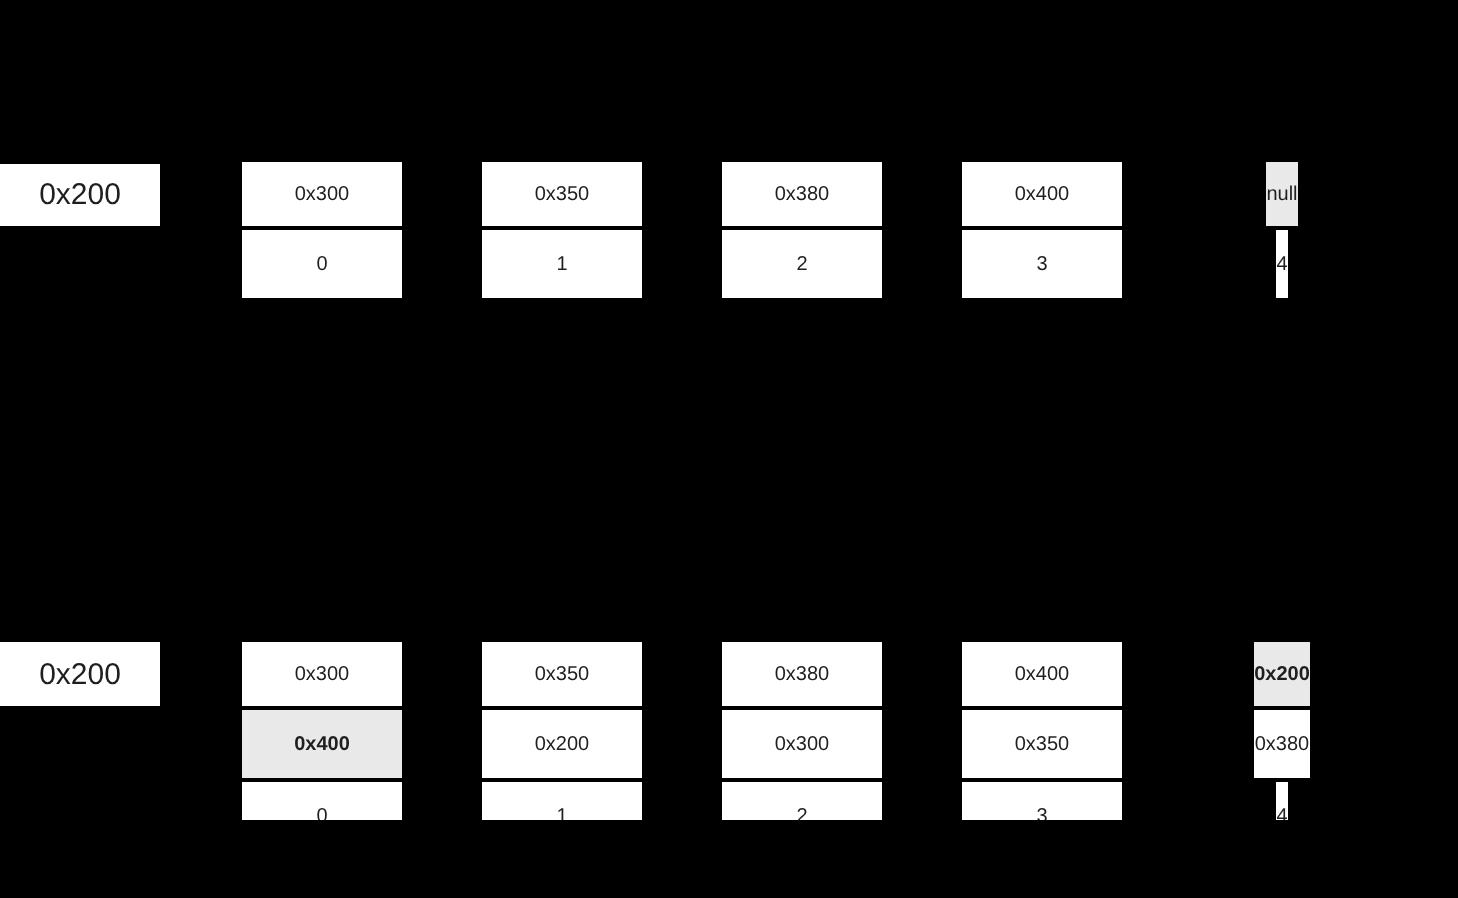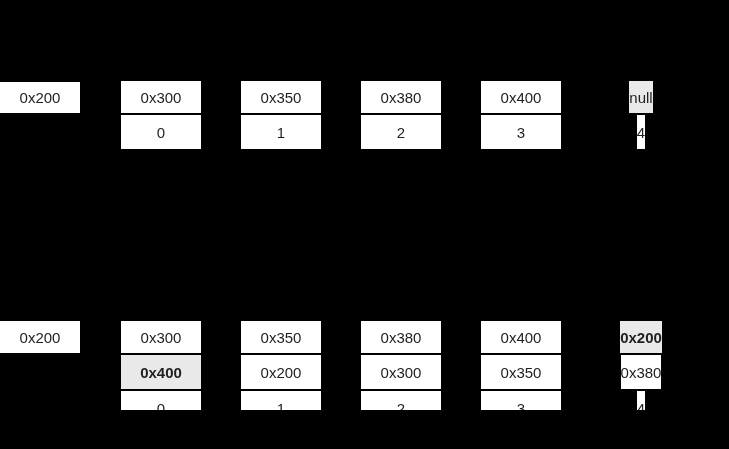--- a/index.html
+++ b/index.html
@@ -40,21 +40,21 @@
   .n0 { left: 121px; }
   .n1 { left: 241px; }
   .n2 { left: 361px; }
   .n3 { left: 481px; }
   .n4 { left: 601px; align-items: center; }
   .cell {
     background: #ffffff;
     display: flex;
     align-items: center;
     justify-content: center;
-    font-size: 15px;
+    font-size: 10px;
   }
   .h32 { height: 32px; }
   .h34 { height: 34px; }
   .hl { background: #e9e9e9; }
   .bold { font-weight: bold; }
 </style>
 </head>
 <body>
 
 <div class="canvas">

